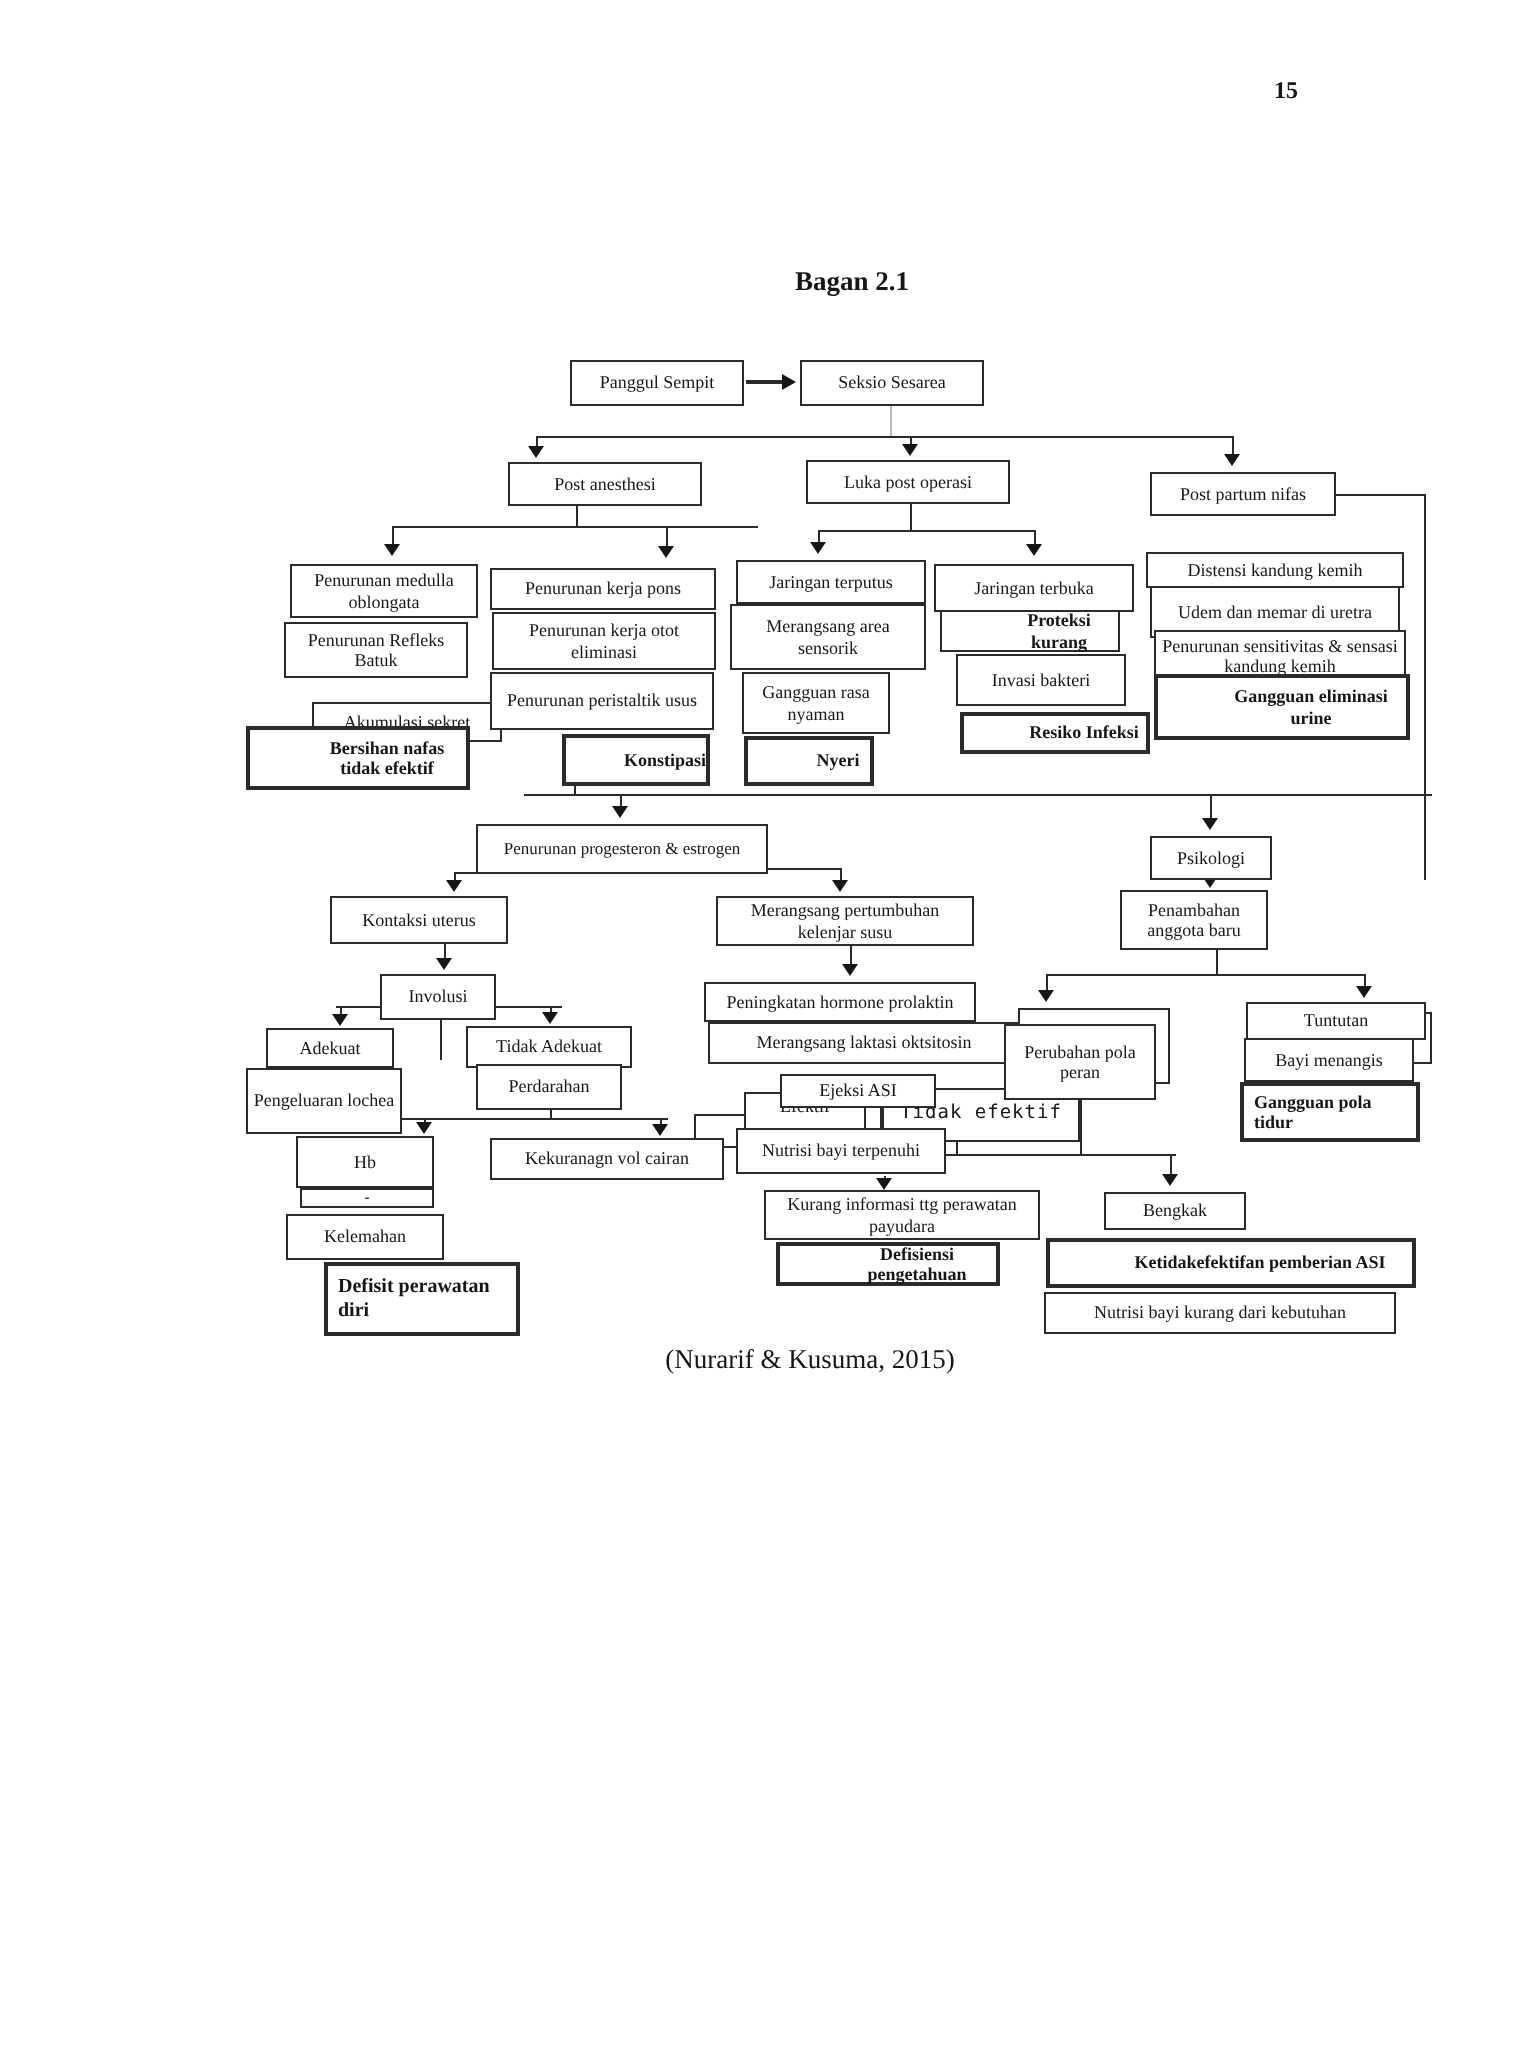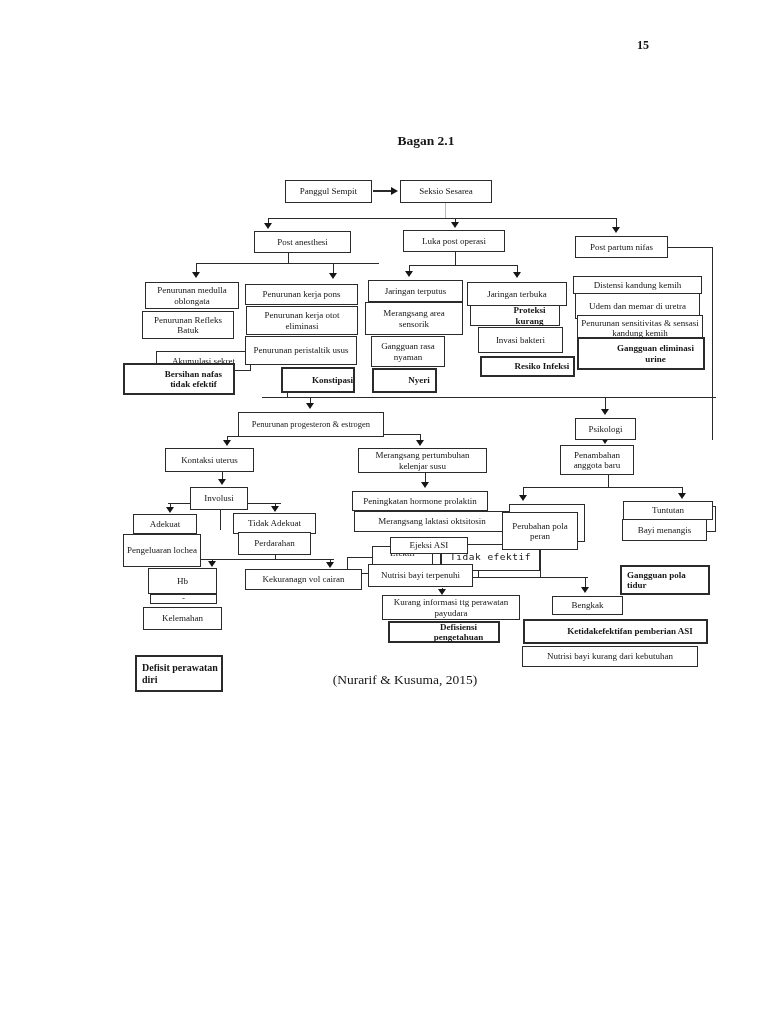--- a/index.html
+++ b/index.html
@@ -7,21 +7,21 @@
         font-family:"Liberation Serif",serif;color:#161616;}
   .pageno{position:absolute;left:637px;top:38px;font-size:12px;font-weight:bold;}
   .title{position:absolute;left:246px;top:133px;width:360px;text-align:center;
          font-size:13.5px;font-weight:bold;line-height:1.15;}
   .cite{position:absolute;left:300px;top:672px;width:210px;text-align:center;font-size:13.5px;}
   .bx{position:absolute;box-sizing:border-box;background:#fff;border:1px solid #2b2b2b;
       display:flex;align-items:center;justify-content:center;text-align:center;
       font-size:9px;line-height:1.13;padding:1px 2px;z-index:3;}
   .bd{font-weight:bold;padding-left:31px;}
   .tk{border-width:2px;}
-  .la{justify-content:flex-start;text-align:left;padding-left:5px;margin-top:24px;}
+  .la{justify-content:flex-start;text-align:left;padding-left:5px;}
   .fs85{font-size:8.5px;}
   .mono{font-family:"DejaVu Sans Mono",monospace;font-size:9.5px;letter-spacing:.5px;}
   .z2{z-index:2;}.z4{z-index:4;}.z5{z-index:5;}
   .ln{position:absolute;background:#2a2a2a;z-index:1;}
   .faint{background:#b8b8b8;}
   .ad{position:absolute;width:0;height:0;border-left:4px solid transparent;
       border-right:4px solid transparent;border-top:6px solid #161616;z-index:1;}
   .ar{position:absolute;width:0;height:0;border-top:4px solid transparent;
       border-bottom:4px solid transparent;border-left:7px solid #161616;z-index:1;}
 </style>
@@ -154,21 +154,21 @@
   <div class="bx" style="left:352px;top:491px;width:136px;height:20px;">Peningkatan hormone prolaktin</div>
   <div class="bx" style="left:354px;top:511px;width:156px;height:21px;">Merangsang laktasi oktsitosin</div>
   <div class="bx z2" style="left:372px;top:546px;width:61px;height:24px;align-items:flex-start;">Efektif</div>
   <div class="bx mono" style="left:441px;top:544px;width:99px;height:27px;">Tidak efektif</div>
   <div class="bx z5" style="left:390px;top:537px;width:78px;height:17px;">Ejeksi ASI</div>
   <div class="bx z4" style="left:368px;top:564px;width:105px;height:23px;">Nutrisi bayi terpenuhi</div>
 
   <div class="bx" style="left:148px;top:568px;width:69px;height:26px;">Hb</div>
   <div class="bx" style="left:150px;top:594px;width:67px;height:10px;font-size:8px;">-</div>
   <div class="bx" style="left:143px;top:607px;width:79px;height:23px;">Kelemahan</div>
-  <div class="bx bd tk la" style="left:135px;top:631px;width:88px;height:37px;font-size:10px;">Defisit perawatan diri</div>
+  <div class="bx bd tk la" style="left:162px;top:631px;width:98px;height:37px;font-size:10px;">Defisit perawatan diri</div>
 
   <div class="bx" style="left:245px;top:569px;width:117px;height:21px;">Kekuranagn vol cairan</div>
 
   <div class="bx" style="left:382px;top:595px;width:138px;height:25px;">Kurang informasi ttg perawatan payudara</div>
   <div class="bx bd tk" style="left:388px;top:621px;width:112px;height:22px;">Defisiensi pengetahuan</div>
 
   <div class="bx z2" style="left:509px;top:504px;width:76px;height:38px;"></div>
   <div class="bx" style="left:502px;top:512px;width:76px;height:38px;">Perubahan pola peran</div>
 
   <div class="bx z2" style="left:632px;top:506px;width:84px;height:26px;"></div>

